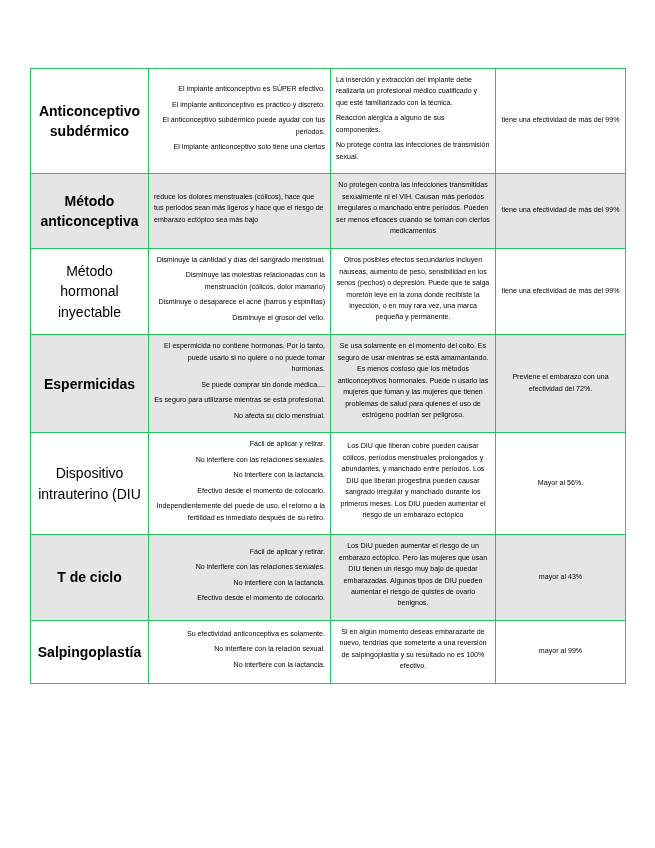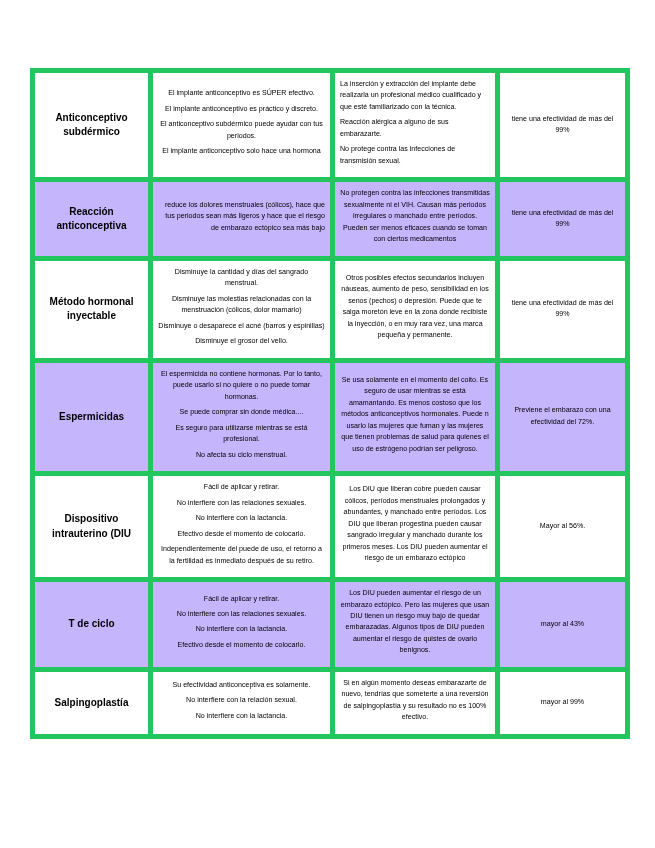--- a/index.html
+++ b/index.html
@@ -20,46 +20,46 @@
     height: 848px;
     box-sizing: border-box;
     padding: 68px 30px 0 30px;
   }
   table.contraceptive-table {
     width: 595px;
     border-collapse: collapse;
     table-layout: fixed;
   }
   table.contraceptive-table td {
-    border: 5px solid #22c55e;
+    border: 1px solid #22c55e;
     vertical-align: middle;
     padding: 6px 5px 6px 5px;
   }
   col.c-method { width: 118px; }
   col.c-benefits { width: 182px; }
   col.c-risks { width: 165px; }
   col.c-eff { width: 130px; }
 
   .method-cell {
     text-align: center;
-    font-size: 10px;
+    font-size: 14px;
     line-height: 1.45;
     font-weight: bold;
     margin-left: 29px;
   }
   .method-cell.reg {
-    font-weight: bold;
+    font-weight: normal;
   }
   .benefits-cell {
-    text-align: center;
+    text-align: right;
     font-size: 7.1px;
     line-height: 1.62;
   }
   .benefits-cell.center {
-    text-align: right;
+    text-align: left;
   }
   .risks-cell {
     text-align: center;
     font-size: 7.1px;
     line-height: 1.62;
   }
   .risks-cell.left {
     text-align: left;
   }
   .eff-cell {
@@ -70,54 +70,54 @@
   .cell-p {
     margin: 0 0 7px 0;
   }
   .cell-p:last-child {
     margin-bottom: 0;
   }
   .tight .cell-p {
     margin-bottom: 4px;
   }
   .shaded {
-    background: #c4b5fd;
+    background: #e5e5e5;
   }
 </style>
 </head>
 <body>
 
 <div class="page">
   <table class="contraceptive-table">
     <colgroup>
       <col class="c-method">
       <col class="c-benefits">
       <col class="c-risks">
       <col class="c-eff">
     </colgroup>
     <tbody>
         <tr>
           <td class="method-cell">Anticonceptivo subdérmico</td>
           <td class="benefits-cell tight">
             <p class="cell-p">El implante anticonceptivo es SÚPER efectivo.</p>
             <p class="cell-p">El implante anticonceptivo es práctico y discreto.</p>
             <p class="cell-p">El anticonceptivo subdérmico puede ayudar con tus periodos.</p>
-            <p class="cell-p">El implante anticonceptivo solo hace una hormona</p>
+            <p class="cell-p">El implante anticonceptivo solo tiene una ciertos</p>
           </td>
           <td class="risks-cell tight left">
             <p class="cell-p">La inserción y extracción del implante debe realizarla un profesional médico cualificado y que esté familiarizado con la técnica.</p>
-            <p class="cell-p">Reacción alérgica a alguno de sus embarazarte.</p>
+            <p class="cell-p">Reacción alérgica a alguno de sus componentes.</p>
             <p class="cell-p">No protege contra las infecciones de transmisión sexual.</p>
           </td>
           <td class="eff-cell">
             <p class="cell-p">tiene una efectividad de más del 99%</p>
           </td>
         </tr>
         <tr>
-          <td class="method-cell shaded">Reacción anticonceptiva</td>
+          <td class="method-cell shaded">Método anticonceptiva</td>
           <td class="benefits-cell tight center shaded">
             <p class="cell-p">reduce los dolores menstruales (cólicos), hace que tus periodos sean más ligeros y hace que el riesgo de embarazo ectópico sea más bajo</p>
           </td>
           <td class="risks-cell tight shaded">
             <p class="cell-p">No protegen contra las infecciones transmitidas sexualmente ni el VIH. Causan más periodos irregulares o manchado entre períodos. Pueden ser menos eficaces cuando se toman con ciertos medicamentos</p>
           </td>
           <td class="eff-cell shaded">
             <p class="cell-p">tiene una efectividad de más del 99%</p>
           </td>
         </tr>

